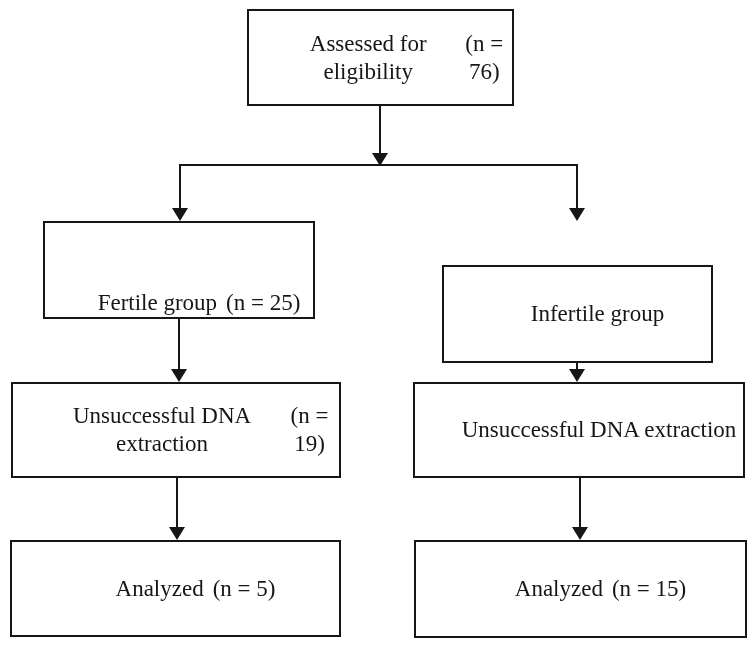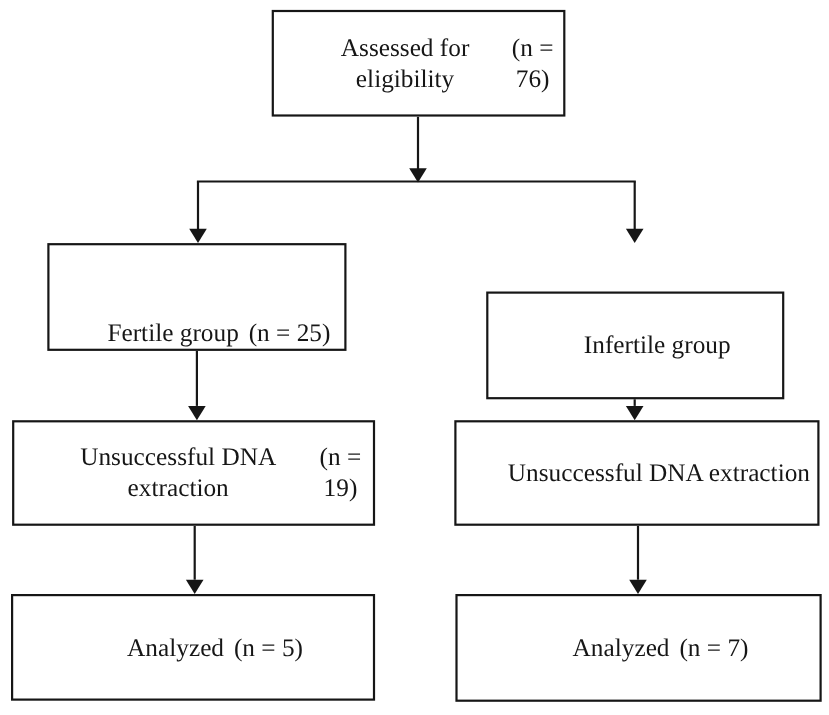--- a/index.html
+++ b/index.html
@@ -110,16 +110,16 @@
     <div>Unsuccessful DNA extraction</div>
   </div>
 
   <div class="node node-fertile-analyzed">
     <div>Analyzed</div>
     <div>(n = 5)</div>
   </div>
 
   <div class="node node-infertile-analyzed">
     <div>Analyzed</div>
-    <div>(n = 7)</div>
+    <div>(n = 15)</div>
   </div>
 
 </div>
 
 </body></html>

